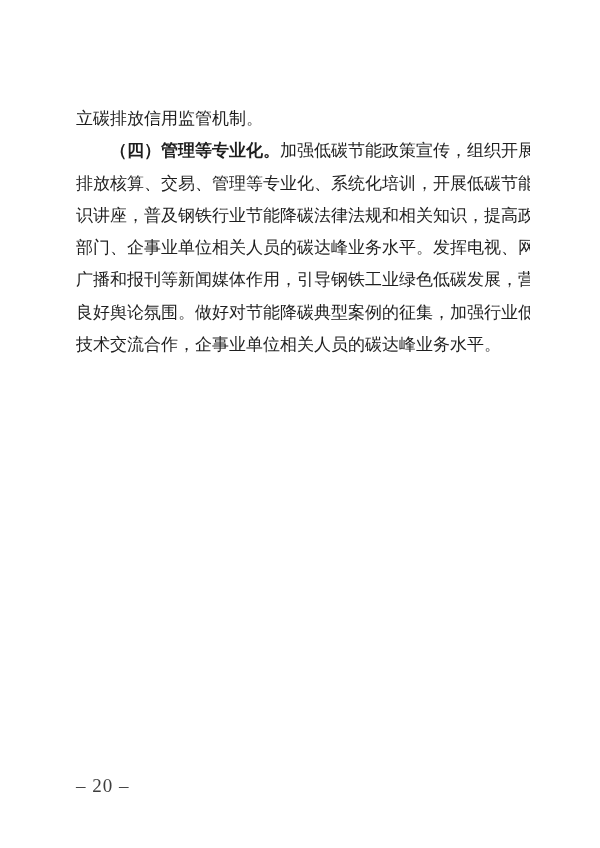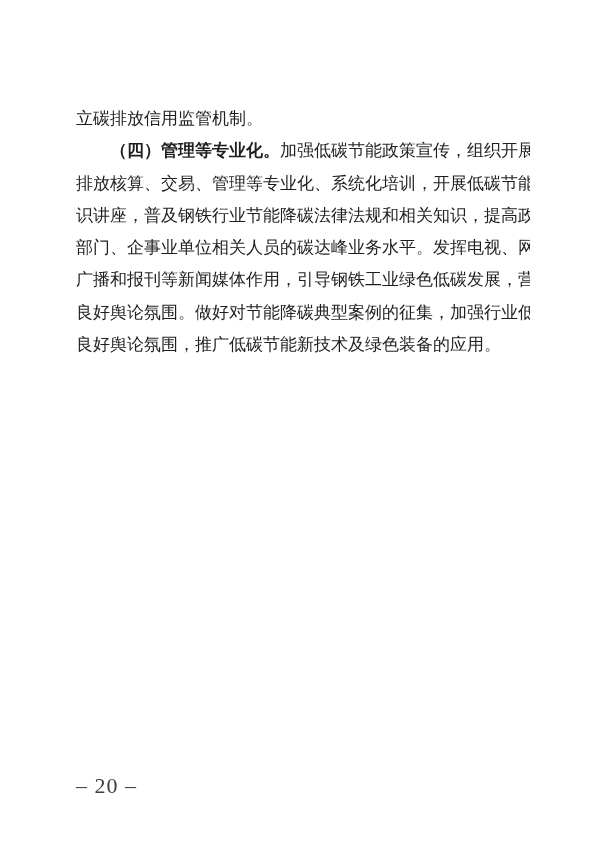--- a/index.html
+++ b/index.html
@@ -46,21 +46,21 @@
   .line.indent {
     text-indent: 34px;
   }
   .section-heading {
     font-weight: 700;
   }
   .page-number {
     position: absolute;
     left: 76px;
     top: 776px;
-    font-size: 22px;
+    font-size: 19px;
     line-height: 20px;
     color: #3d3d3d;
     letter-spacing: 1px;
     text-align: right;
   }
 </style>
 </head>
 <body>
 
 <div class="page">
@@ -74,19 +74,19 @@
     <div class="line">排放核算、交易、管理等专业化、系统化培训，开展低碳节能知</div>
 
     <div class="line">识讲座，普及钢铁行业节能降碳法律法规和相关知识，提高政府</div>
 
     <div class="line">部门、企事业单位相关人员的碳达峰业务水平。发挥电视、网络、</div>
 
     <div class="line">广播和报刊等新闻媒体作用，引导钢铁工业绿色低碳发展，营造</div>
 
     <div class="line">良好舆论氛围。做好对节能降碳典型案例的征集，加强行业低碳</div>
 
-    <div class="line para-end">良好舆论氛围，推广低碳节能新技术及绿色装备的应用。</div>
+    <div class="line para-end">技术交流合作，企事业单位相关人员的碳达峰业务水平。</div>
 
   </div>
 
   <div class="page-number">– 20 –</div>
 
 </div>
 
 </body></html>

